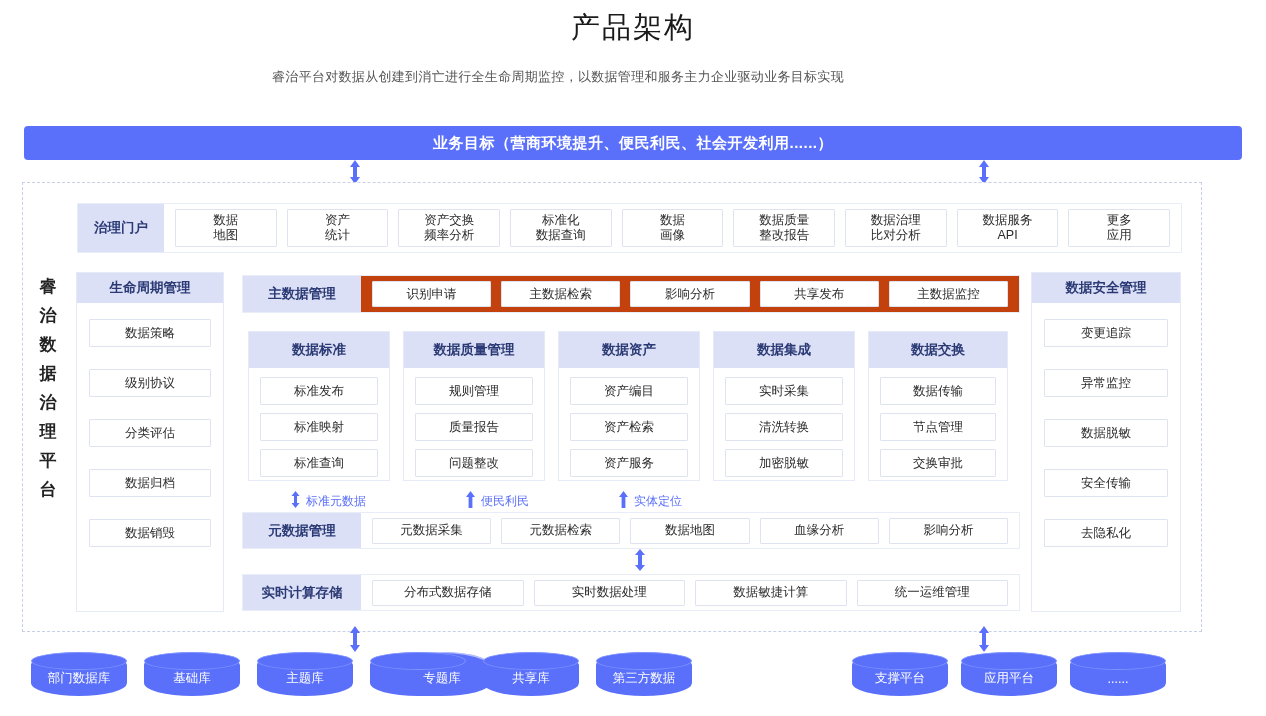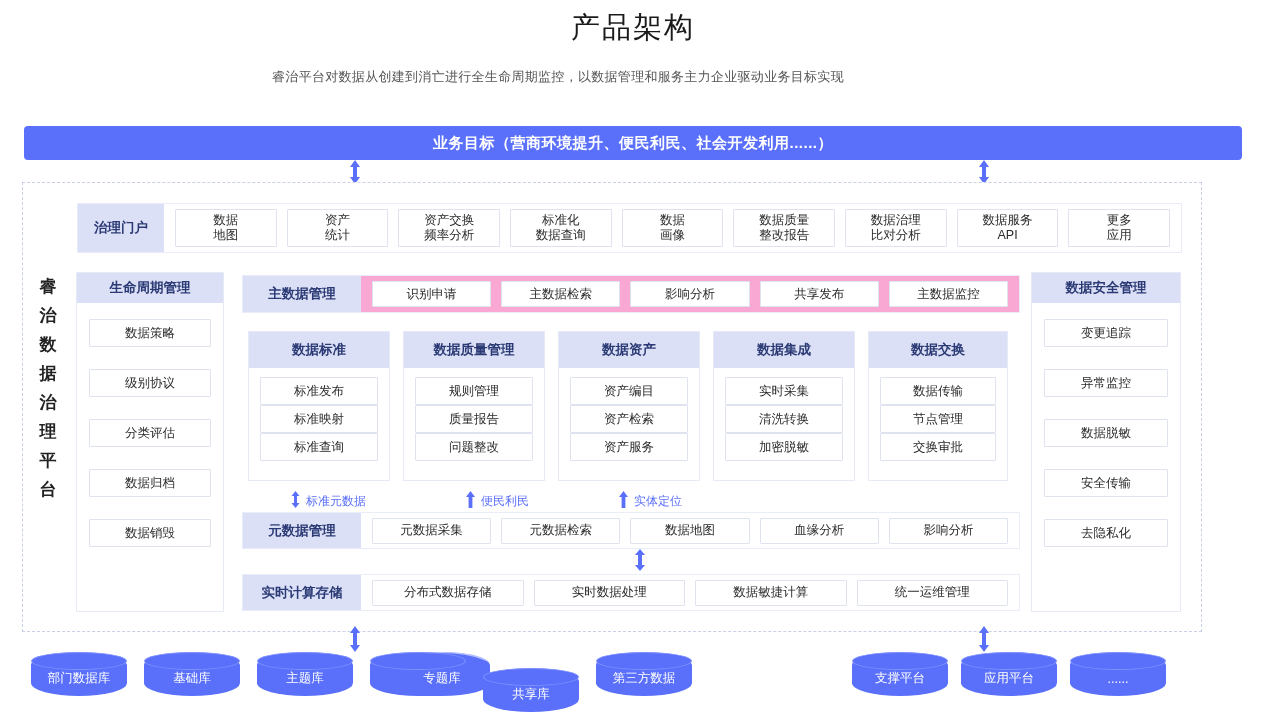--- a/index.html
+++ b/index.html
@@ -80,37 +80,37 @@
   .lc-list{padding:16px 12px 0;display:flex;flex-direction:column;gap:22px;}
   .cell{
     height:26px;border:1px solid #dfe3ef;background:#fff;border-radius:1px;
     display:flex;align-items:center;justify-content:center;
     font-size:12.5px;color:#2b2b2b;
   }
 
   
   .masterrow{
     position:absolute;left:242px;top:275px;width:776px;height:36px;
-    background:#f9a8d4;border:1px solid #e9edf8;display:flex;align-items:stretch;
+    background:#c2410c;border:1px solid #e9edf8;display:flex;align-items:stretch;
   }
   .row-head{
     width:118px;background:#dbe0f7;color:#2b3a74;font-weight:700;font-size:13.5px;
     display:flex;align-items:center;justify-content:center;flex:none;
   }
   .row-items{flex:1;display:flex;align-items:center;padding:0 6px;}
   .row-cell{
     flex:1;margin:0 5px;height:24px;border:1px solid #dfe3ef;background:#fff;
     display:flex;align-items:center;justify-content:center;
     font-size:12.5px;color:#2b2b2b;border-radius:1px;
   }
 
   
   .domcol{top:331px;width:140px;height:148px;}
   .domcol .panel-head{height:36px;}
-  .dom-list{padding:9px 11px 0;display:flex;flex-direction:column;}
+  .dom-list{padding:9px 11px 0;display:flex;flex-direction:column;gap:8px;}
 
   
   .metarow{
     position:absolute;left:242px;top:512px;width:776px;height:35px;
     background:#fff;border:1px solid #e9edf8;display:flex;align-items:stretch;
   }
   
   .rtrow{
     position:absolute;left:242px;top:574px;width:776px;height:35px;
     background:#fff;border:1px solid #e9edf8;display:flex;align-items:stretch;
@@ -358,21 +358,21 @@
     </div>
   <div class="cyl" style="left:144px;top:652px;">
       <span>基础库</span>
     </div>
   <div class="cyl" style="left:257px;top:652px;">
       <span>主题库</span>
     </div>
   <div class="cyl" style="left:370px;top:652px;padding-left:24px;">
       <span>专题库</span>
     </div>
-  <div class="cyl" style="left:483px;top:668px;">
+  <div class="cyl" style="left:483px;top:652px;">
       <span>共享库</span>
     </div>
   <div class="cyl" style="left:596px;top:652px;">
       <span>第三方数据</span>
     </div>
 
   <div class="cyl" style="left:852px;top:652px;">
       <span>支撑平台</span>
     </div>
   <div class="cyl" style="left:961px;top:652px;">

